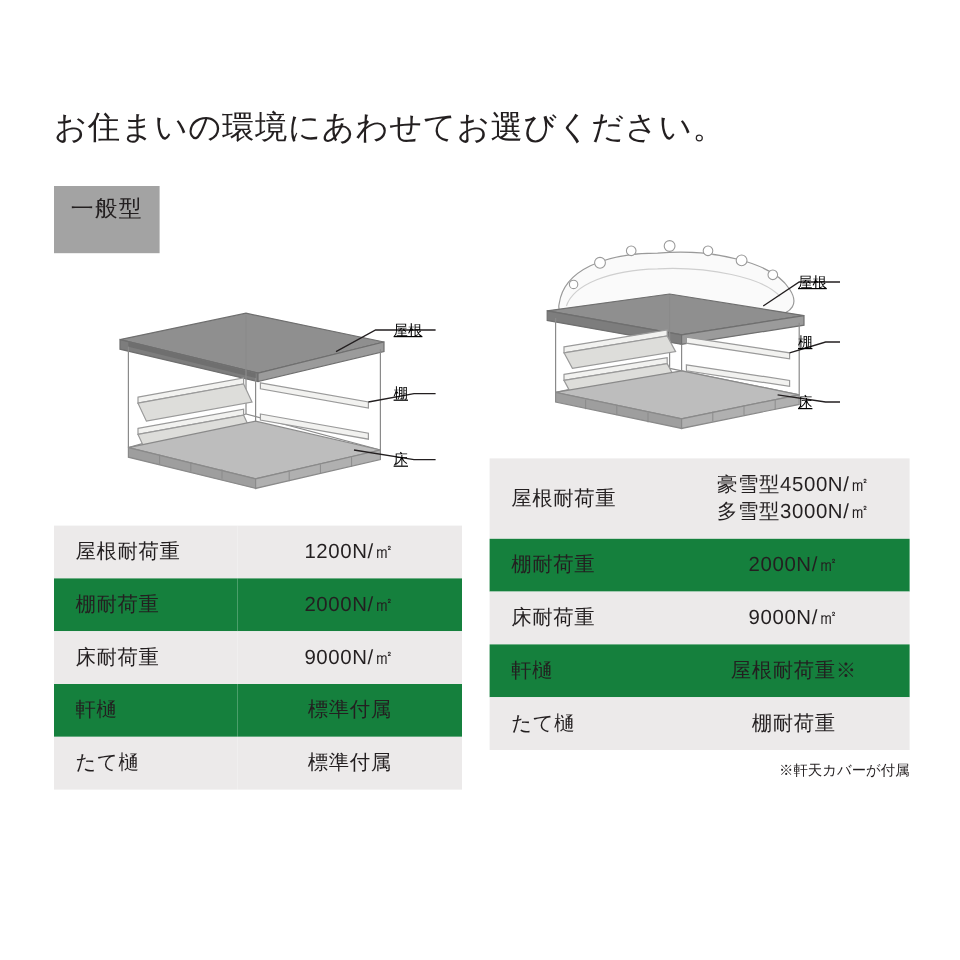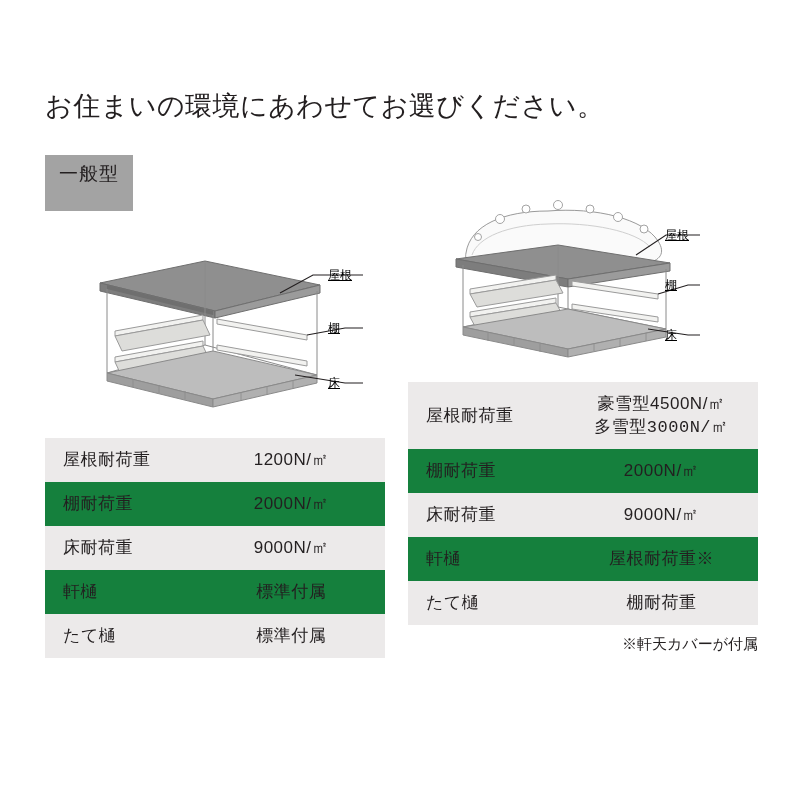--- a/index.html
+++ b/index.html
@@ -82,25 +82,25 @@
   .spec td.label {
     width: 42%;
     padding-left: 18px;
     letter-spacing: 0.5px;
   }
   .spec td.value {
     width: 58%;
     text-align: center;
     letter-spacing: 0.5px;
   }
-  .spec td.value .line2 { display: block; font-family: Liberation Mono, monospace; }
+  .spec td.value .line2 { display: block; }
   .notes {
     margin-top: 8px;
     text-align: right;
-    font-size: 15px;
+    font-size: 12px;
     line-height: 1.5;
     color: #231f20;
   }
   .note-line { display: block; white-space: nowrap; }
 </style>
 </head>
 <body>
 
 <div class="page">
 

